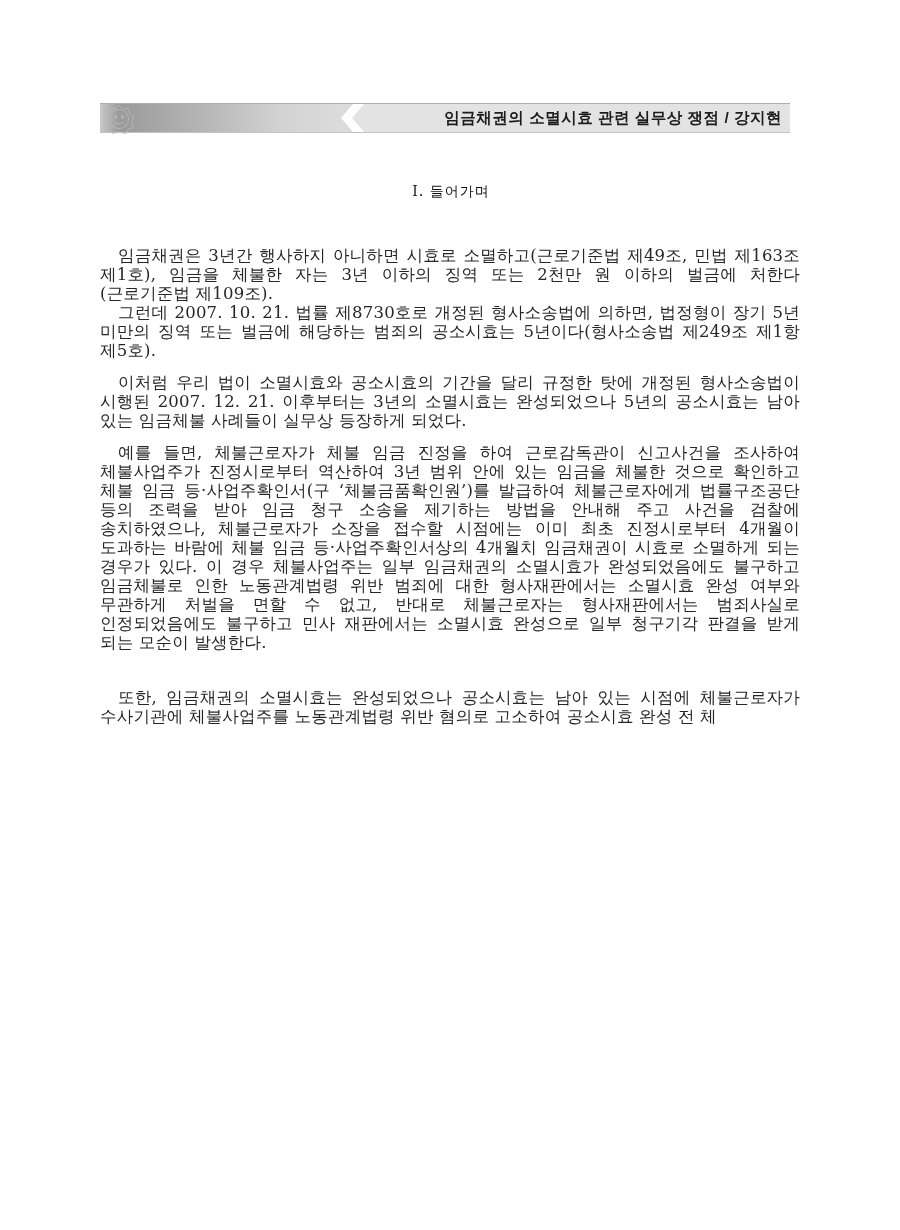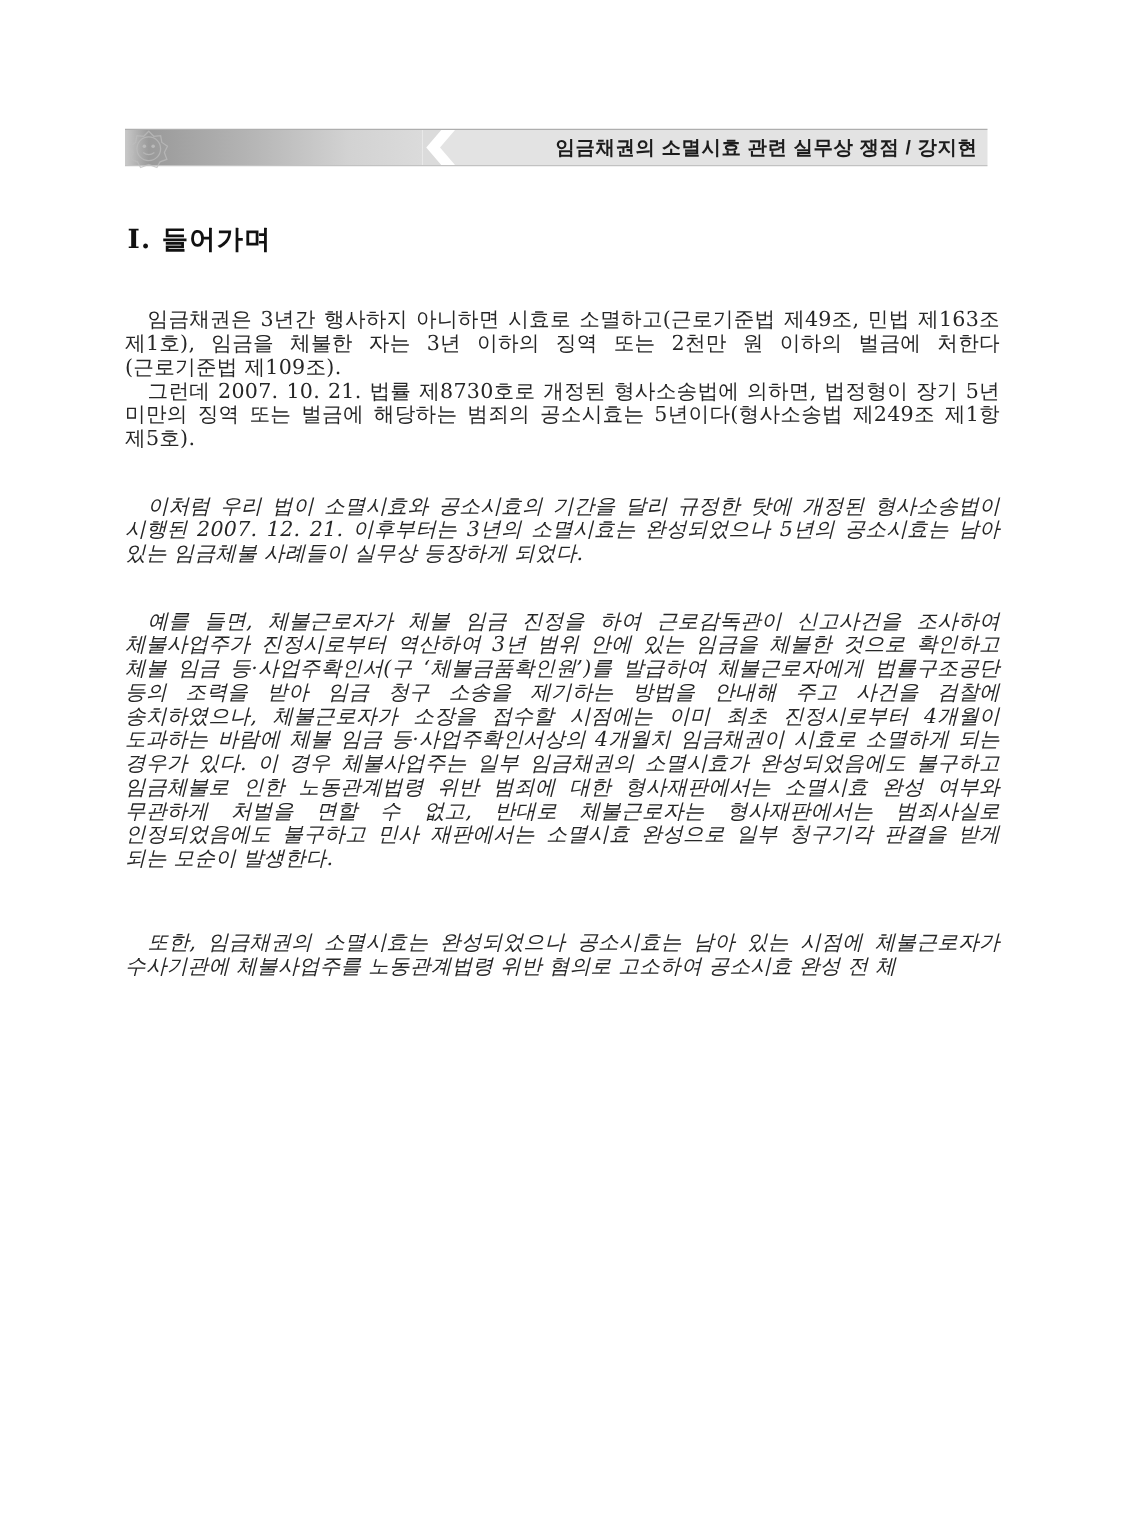--- a/index.html
+++ b/index.html
@@ -65,39 +65,40 @@
   
   .content {
     position: absolute;
     left: 100px;
     top: 176px;
     width: 700px;
     color: #262626;
   }
   .section-heading {
     font-family: "DejaVu Serif", "Liberation Serif", serif;
-    font-size: 21px;
-    font-weight: 700;
+    font-size: 14px;
+    font-weight: 400;
     color: #111111;
     line-height: 30px;
     margin: 0 0 40px 2px;
     letter-spacing: 1px;
+    text-align: center;
   }
   .para {
     font-size: 16.5px;
     line-height: 19px;
     text-align: justify;
     text-indent: 18px;
     margin: 0;
     word-break: keep-all;
     letter-spacing: 0.2px;
     color: #262626;
   }
-  .para.gap  { margin-top: 35px; font-style: italic; }
-  .para.gap-lg { margin-top: 48px; font-style: italic; }
+  .para.gap  { margin-top: 13px; }
+  .para.gap-lg { margin-top: 36px; }
 
   
   .page-number {
     position: absolute;
     top: 1126px;
     left: 760px;
     width: 46px;
     text-align: center;
     font-family: "Liberation Sans", "DejaVu Sans", sans-serif;
     font-size: 15px;

